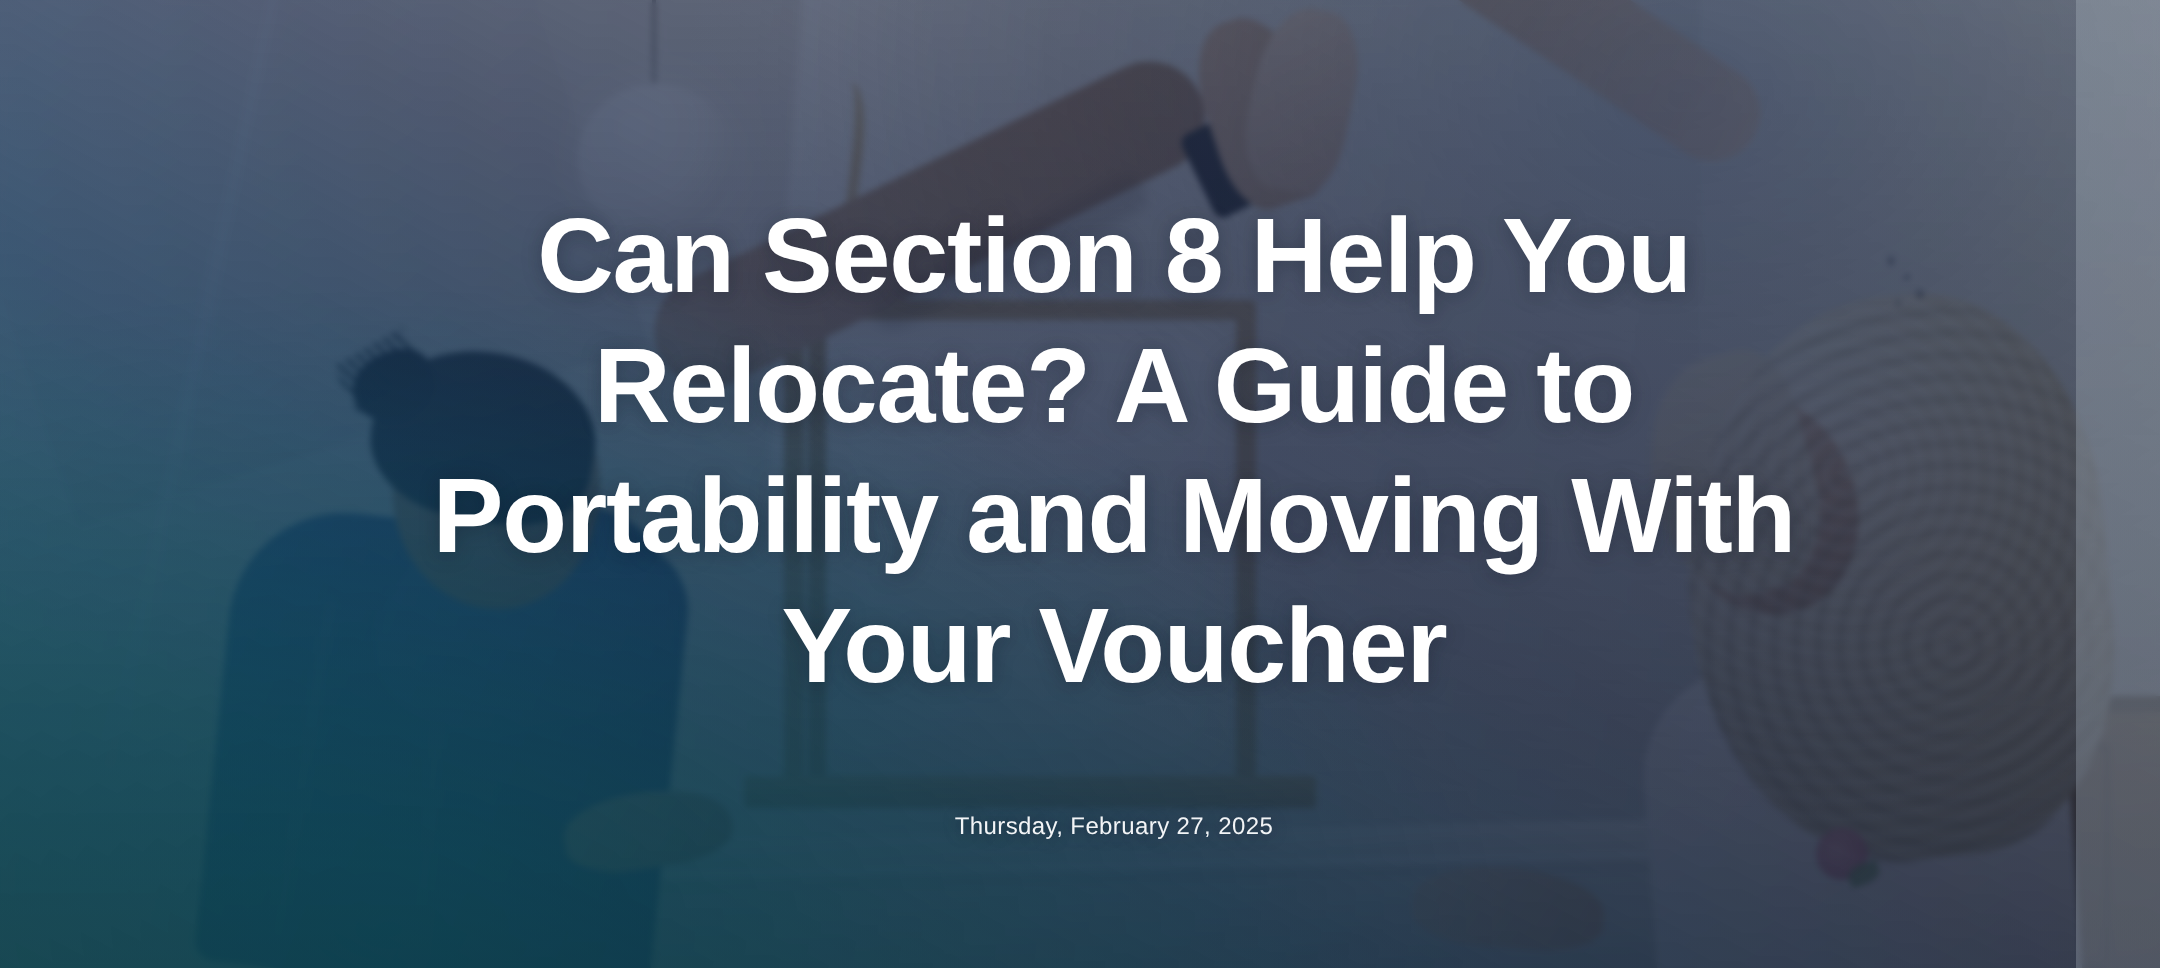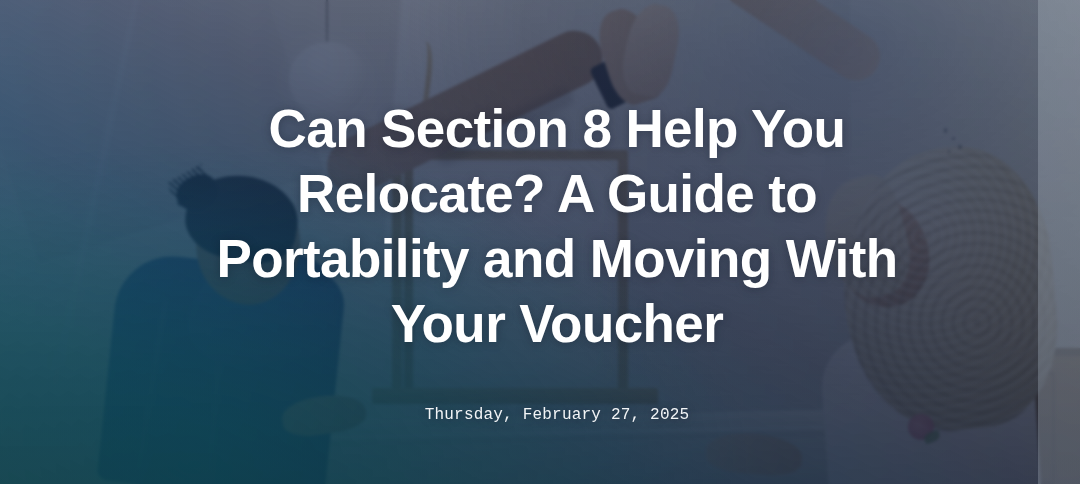--- a/index.html
+++ b/index.html
@@ -345,23 +345,23 @@
     font-size:53px;
     line-height:65px;
     letter-spacing:-.6px;
     text-align:center;
     max-width:760px;
     text-shadow:0 1px 10px rgba(10,18,30,.30);
   }
   .hero-date{
     margin-top:50px;
     color:#f2f4f6;
-    font-family:Liberation Mono, monospace;
+    font-family:Liberation Sans, sans-serif;
     font-weight:400;
-    font-size:16px;
+    font-size:12px;
     letter-spacing:.2px;
     text-align:center;
     text-shadow:0 1px 8px rgba(10,18,30,.45);
   }
 </style>
 </head>
 <body>
 
 <div class="hero">
 

